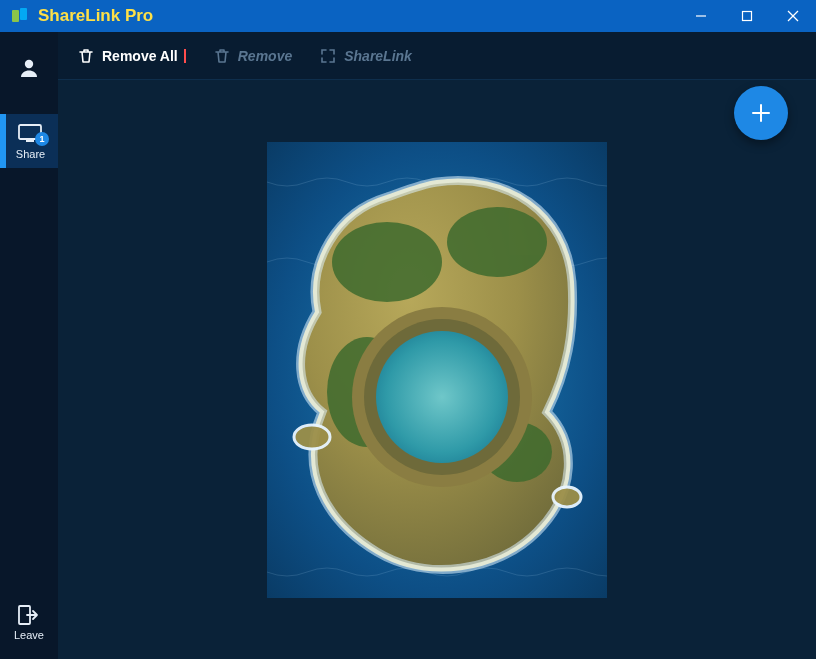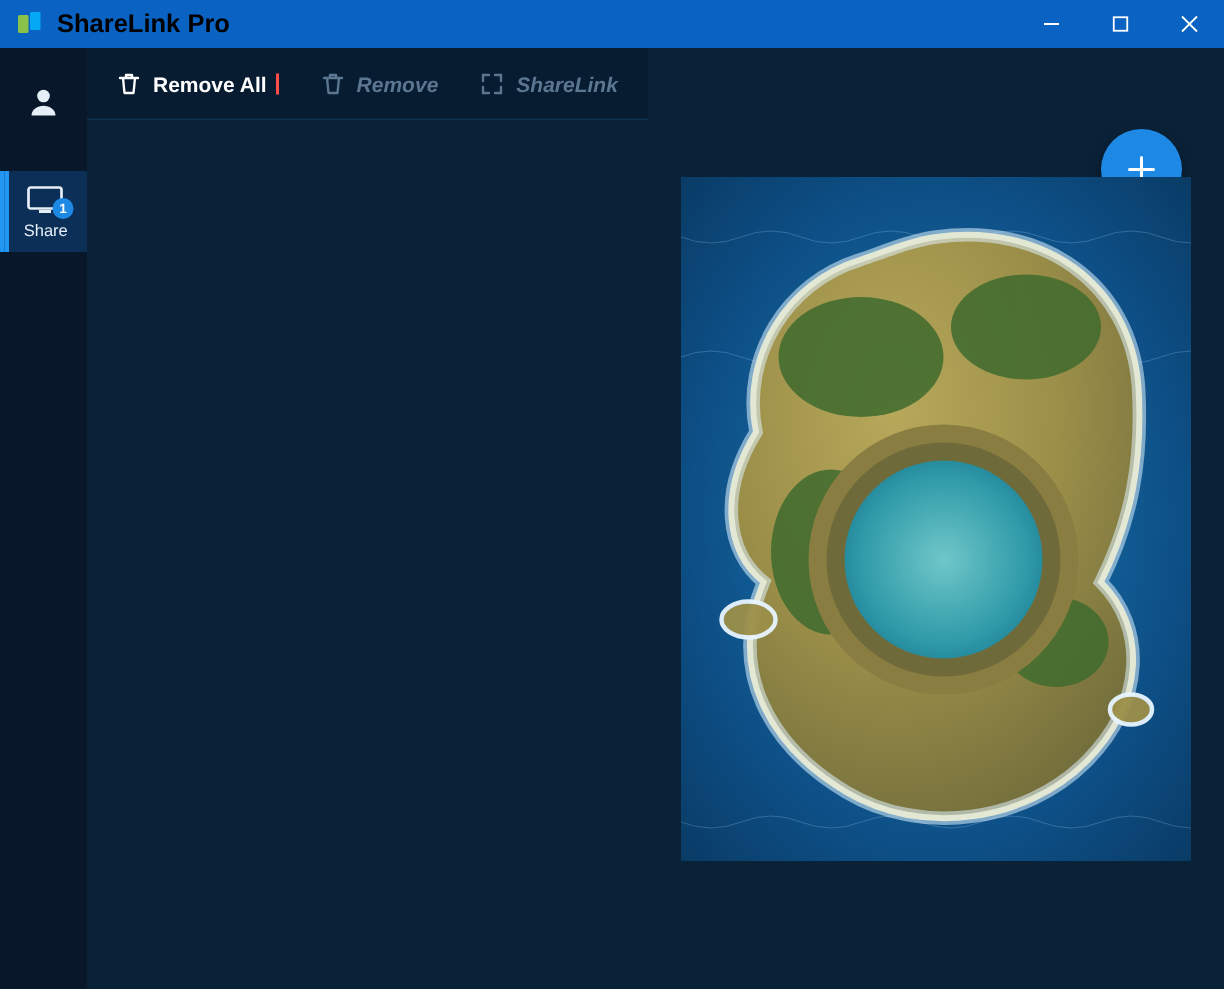--- a/index.html
+++ b/index.html
@@ -8,21 +8,21 @@
     background: #0a2238;
     width: 816px;
     height: 659px;
     overflow: hidden;
   }
   .titlebar {
     height: 32px;
     background: #0a63c2;
     display: flex;
     align-items: center;
-    color: #000000;
+    color: #fde047;
   }
   .titlebar .app-icon {
     width: 20px; height: 20px;
     margin: 0 8px 0 10px;
     display: flex; align-items: center; justify-content: center;
   }
   .titlebar .app-title {
     font-size: 17px;
     font-weight: 600;
     flex: 1;
@@ -85,20 +85,21 @@
     font-size: 9px;
     font-weight: 700;
     border-radius: 7px;
     min-width: 14px; height: 14px;
     display: flex; align-items:center; justify-content:center;
     padding: 0 3px;
   }
   .main {
     flex: 1;
     display: flex;
+    flex-direction: column;
     background: #0a2238;
     position: relative;
   }
   .toolbar {
     height: 48px;
     display: flex;
     align-items: center;
     padding: 0 20px;
     gap: 28px;
     border-bottom: 1px solid #0e2e4c;
@@ -190,20 +191,27 @@
       <svg width="26" height="20" viewBox="0 0 26 20">
         <rect x="1" y="1" width="22" height="14" rx="1.5" fill="none" stroke="#e6eef7" stroke-width="1.8"></rect>
         <rect x="8" y="16" width="8" height="2" fill="#e6eef7"></rect>
       </svg>
       <div class="badge">1</div>
       <div class="label">Share</div>
     </div>
 
     <div class="side-spacer"></div>
 
+    <div class="side-item" style="margin-bottom:10px">
+      <svg width="22" height="20" viewBox="0 0 22 20">
+        <rect x="1" y="1" width="11" height="18" rx="1" fill="none" stroke="#e6eef7" stroke-width="1.8"></rect>
+        <path d="M9 10 h10 M15 6 l4 4 -4 4" fill="none" stroke="#e6eef7" stroke-width="1.8" stroke-linecap="round" stroke-linejoin="round"></path>
+      </svg>
+      <div class="label">Leave</div>
+    </div>
   </div>
 
   <div class="main">
     <div class="toolbar">
 
       <div class="tool-btn enabled">
         <svg width="16" height="16" viewBox="0 0 16 16">
           <path d="M2 4h12 M6 4V2h4v2 M4 4l1 10h6l1-10" fill="none" stroke="#fff" stroke-width="1.6" stroke-linecap="round" stroke-linejoin="round"></path>
         </svg>
         <span>Remove All</span>

